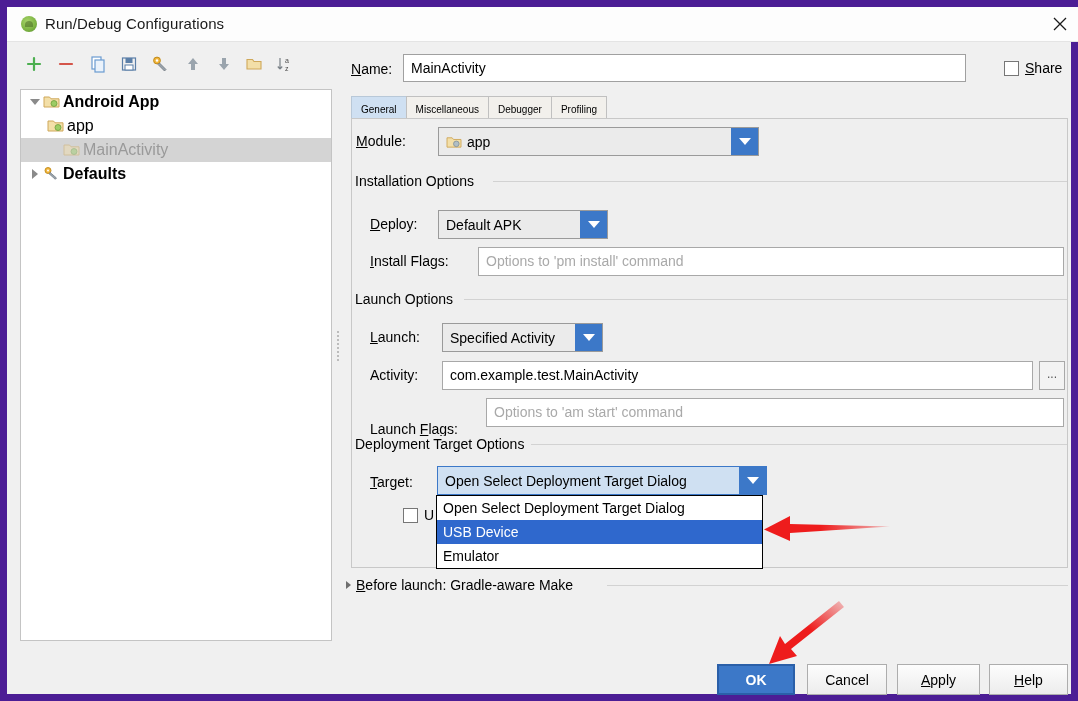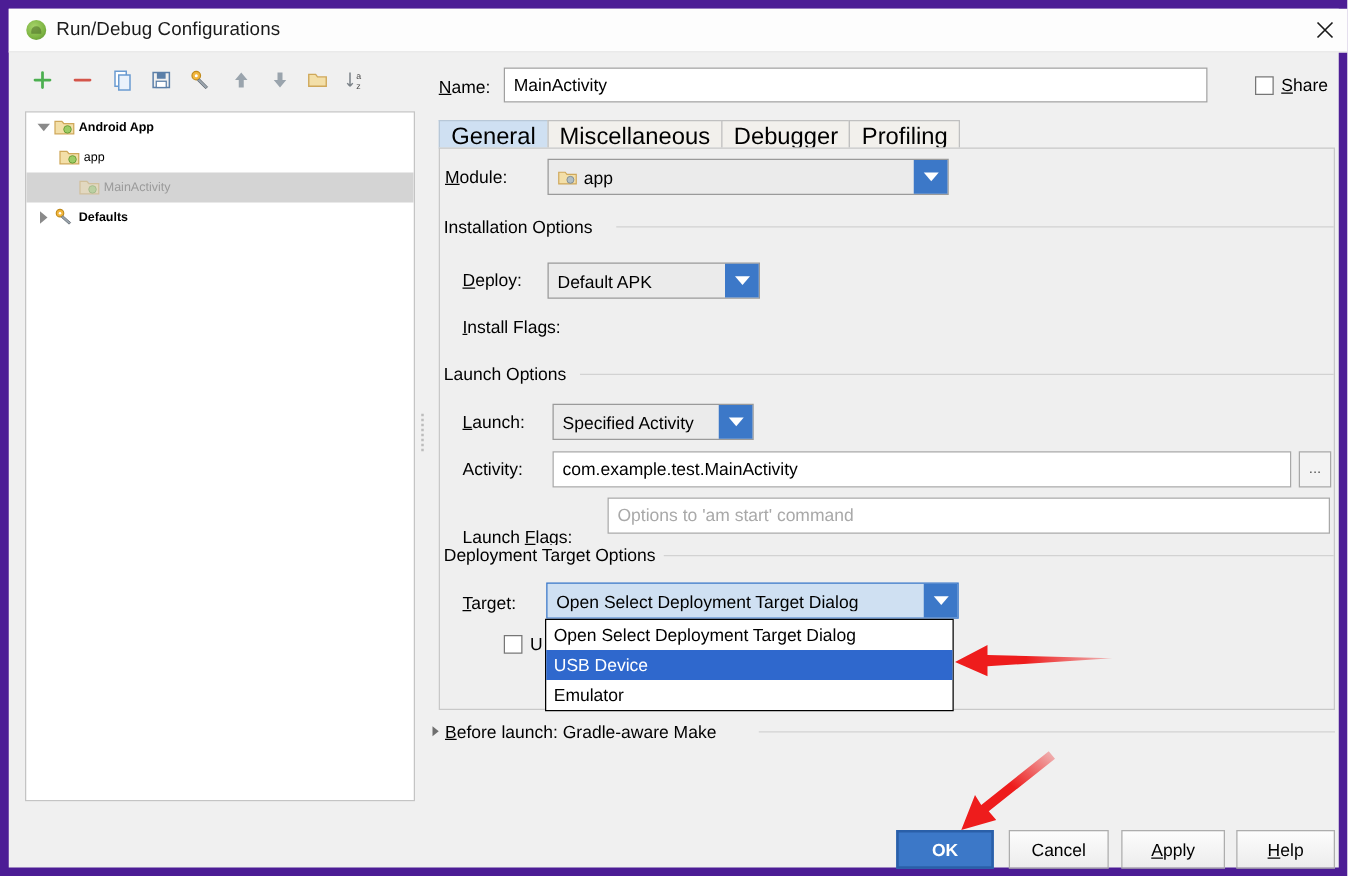--- a/index.html
+++ b/index.html
@@ -96,21 +96,21 @@
     border-top: 6px solid #8a8a8a;
   }
   .tri-right {
     width: 0; height: 0;
     border-top: 5px solid transparent;
     border-bottom: 5px solid transparent;
     border-left: 6px solid #8a8a8a;
   }
   .tree-icon { width: 18px; height: 16px; margin-right: 2px; flex: 0 0 18px; }
   .tree-icon svg { display: block; }
-  .tree-label { font-size: 10px; }
+  .tree-label { font-size: 16px; }
   .tree-label.bold { font-weight: bold; }
   .tree-label.dim { color: #9a9a9a; }
   .indent-1 { padding-left: 26px; }
   .indent-2 { padding-left: 42px; }
 
   
   .splitter {
     position: absolute; left: 328px; top: 322px;
     width: 6px; height: 44px;
     cursor: col-resize;
@@ -157,21 +157,21 @@
     position: absolute; left: 344px; top: 88px;
     height: 24px;
     display: flex; align-items: flex-end;
   }
   .tab {
     height: 23px;
     padding: 2px 9px 0;
     border: 1px solid #c0c0c0;
     border-bottom: none;
     background: #f2f0ec;
-    font-size: 19px;
+    font-size: 10px;
     line-height: 21px;
     margin-right: -1px;
     cursor: pointer;
     color: #000;
   }
   .tab.active {
     background: #cfe0f2;
     border-color: #b8c8d8;
   }
 
@@ -501,20 +501,21 @@
 
     <div class="fld-label" style="left:18px; top:97px;"><u>D</u>eploy:</div>
     <div class="combo" style="left:86px; top:91px; width:170px;">
       <span class="ctext">Default APK</span>
       <span class="carrow">
           <i></i>
         </span>
     </div>
 
     <div class="fld-label" style="left:18px; top:134px;"><u>I</u>nstall Flags:</div>
+    <div class="txt-input" style="left:126px; top:128px; width:586px; line-height:27px; color:#a9a9a9; overflow:hidden; white-space:nowrap;">Options to 'pm install' command</div>
 
     <div class="group-title" style="left:3px; top:172px;">Launch Options</div>
     <div class="group-rule" style="left:112px; top:180px; width:603px;"></div>
 
     <div class="fld-label" style="left:18px; top:210px;"><u>L</u>aunch:</div>
     <div class="combo" style="left:90px; top:204px; width:161px;">
       <span class="ctext">Specified Activity</span>
       <span class="carrow">
           <i></i>
         </span>

